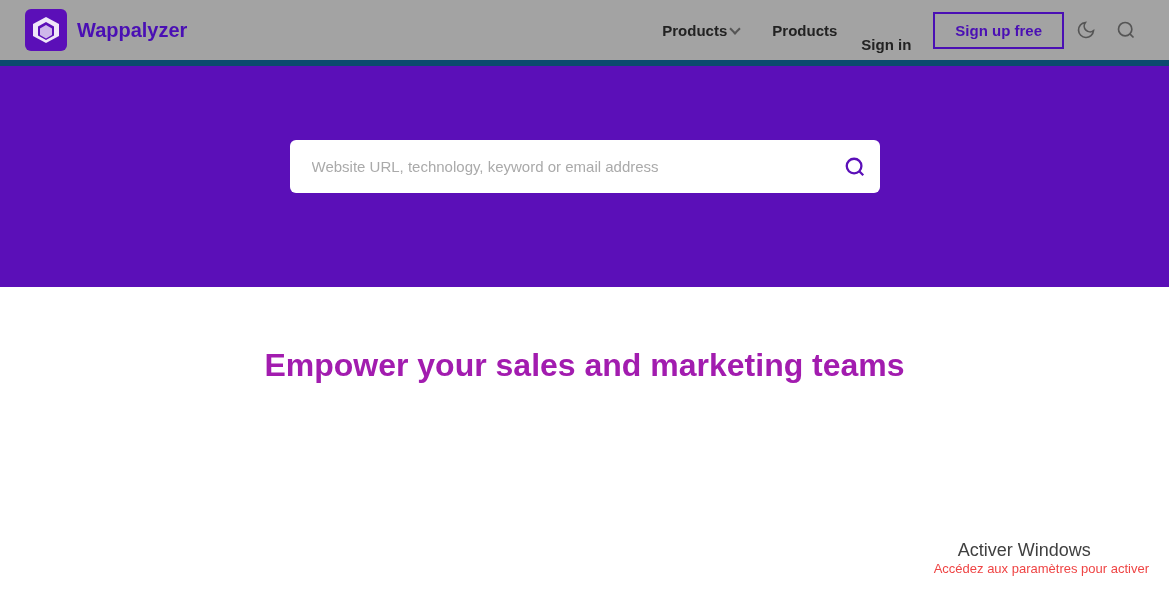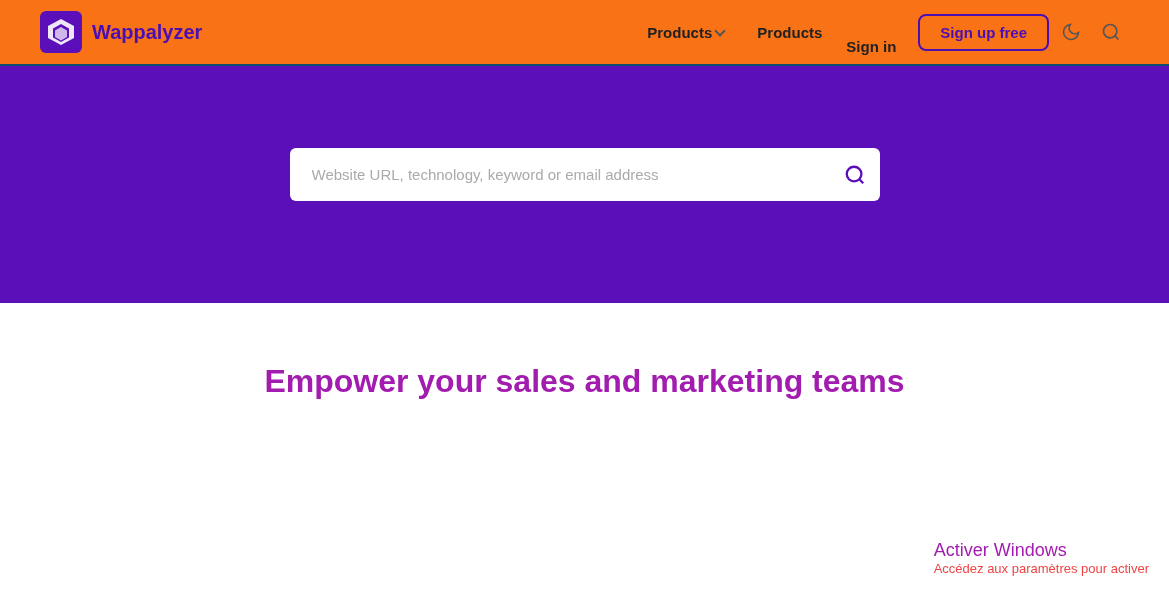--- a/index.html
+++ b/index.html
@@ -1,25 +1,25 @@
 <!DOCTYPE html>
 <html><head>
   <meta charset="utf-8">
   <style>
     * { margin: 0; padding: 0; box-sizing: border-box; }
     body { font-family: 'Segoe UI', Arial, sans-serif; width: 1169px; overflow-x: hidden; }
 
     
     .navbar {
-      background: #f97316;
-      display: flex;
-      align-items: center;
-      padding: 0 40px;
+      background: #a3a3a3;
+      display: flex;
+      align-items: center;
+      padding: 0 25px;
       height: 66px;
-      border-bottom: 2px solid #0c4a6e;
+      border-bottom: 6px solid #0c4a6e;
     }
     .logo-area {
       display: flex;
       align-items: center;
       gap: 10px;
       text-decoration: none;
       margin-right: auto;
     }
     .logo-icon {
       width: 42px;
@@ -65,21 +65,21 @@
       margin-top: 29px;
     }
     .btn-signup {
       background: none;
       border: 2px solid #4a0fb4;
       color: #4a0fb4;
       font-size: 15px;
       font-weight: 700;
       cursor: pointer;
       padding: 8px 20px;
-      border-radius: 8px;
+      border-radius: 0;
       margin-left: 8px;
     }
     .nav-icon-btn {
       background: none;
       border: none;
       cursor: pointer;
       padding: 8px;
       display: flex;
       align-items: center;
       justify-content: center;
@@ -103,21 +103,21 @@
     }
     .hero-description {
       font-size: 17px;
       line-height: 1.7;
       max-width: 720px;
       margin: 0 auto 40px;
       color: rgba(255,255,255,0.92);
     }
     .search-bar-wrap {
       max-width: 590px;
-      margin: 12px auto;
+      margin: 4px auto;
       position: relative;
       text-decoration: underline;
     }
     .search-input {
       width: 100%;
       padding: 18px 55px 18px 22px;
       border-radius: 6px;
       border: none;
       font-size: 15px;
       color: #333;
@@ -154,22 +154,23 @@
     
     .windows-watermark {
       position: fixed;
       bottom: 20px;
       right: 20px;
       text-align: left;
       pointer-events: none;
     }
     .windows-watermark .ww-title {
       font-size: 18px;
-      color: #a21caf;
+      color: #404040;
       font-weight: 400;
+      margin-left: 24px;
     }
     .windows-watermark .ww-sub {
       font-size: 13px;
       color: #ef4444;
     }
   </style>
 </head>
 <body>
 
 <nav class="navbar">

